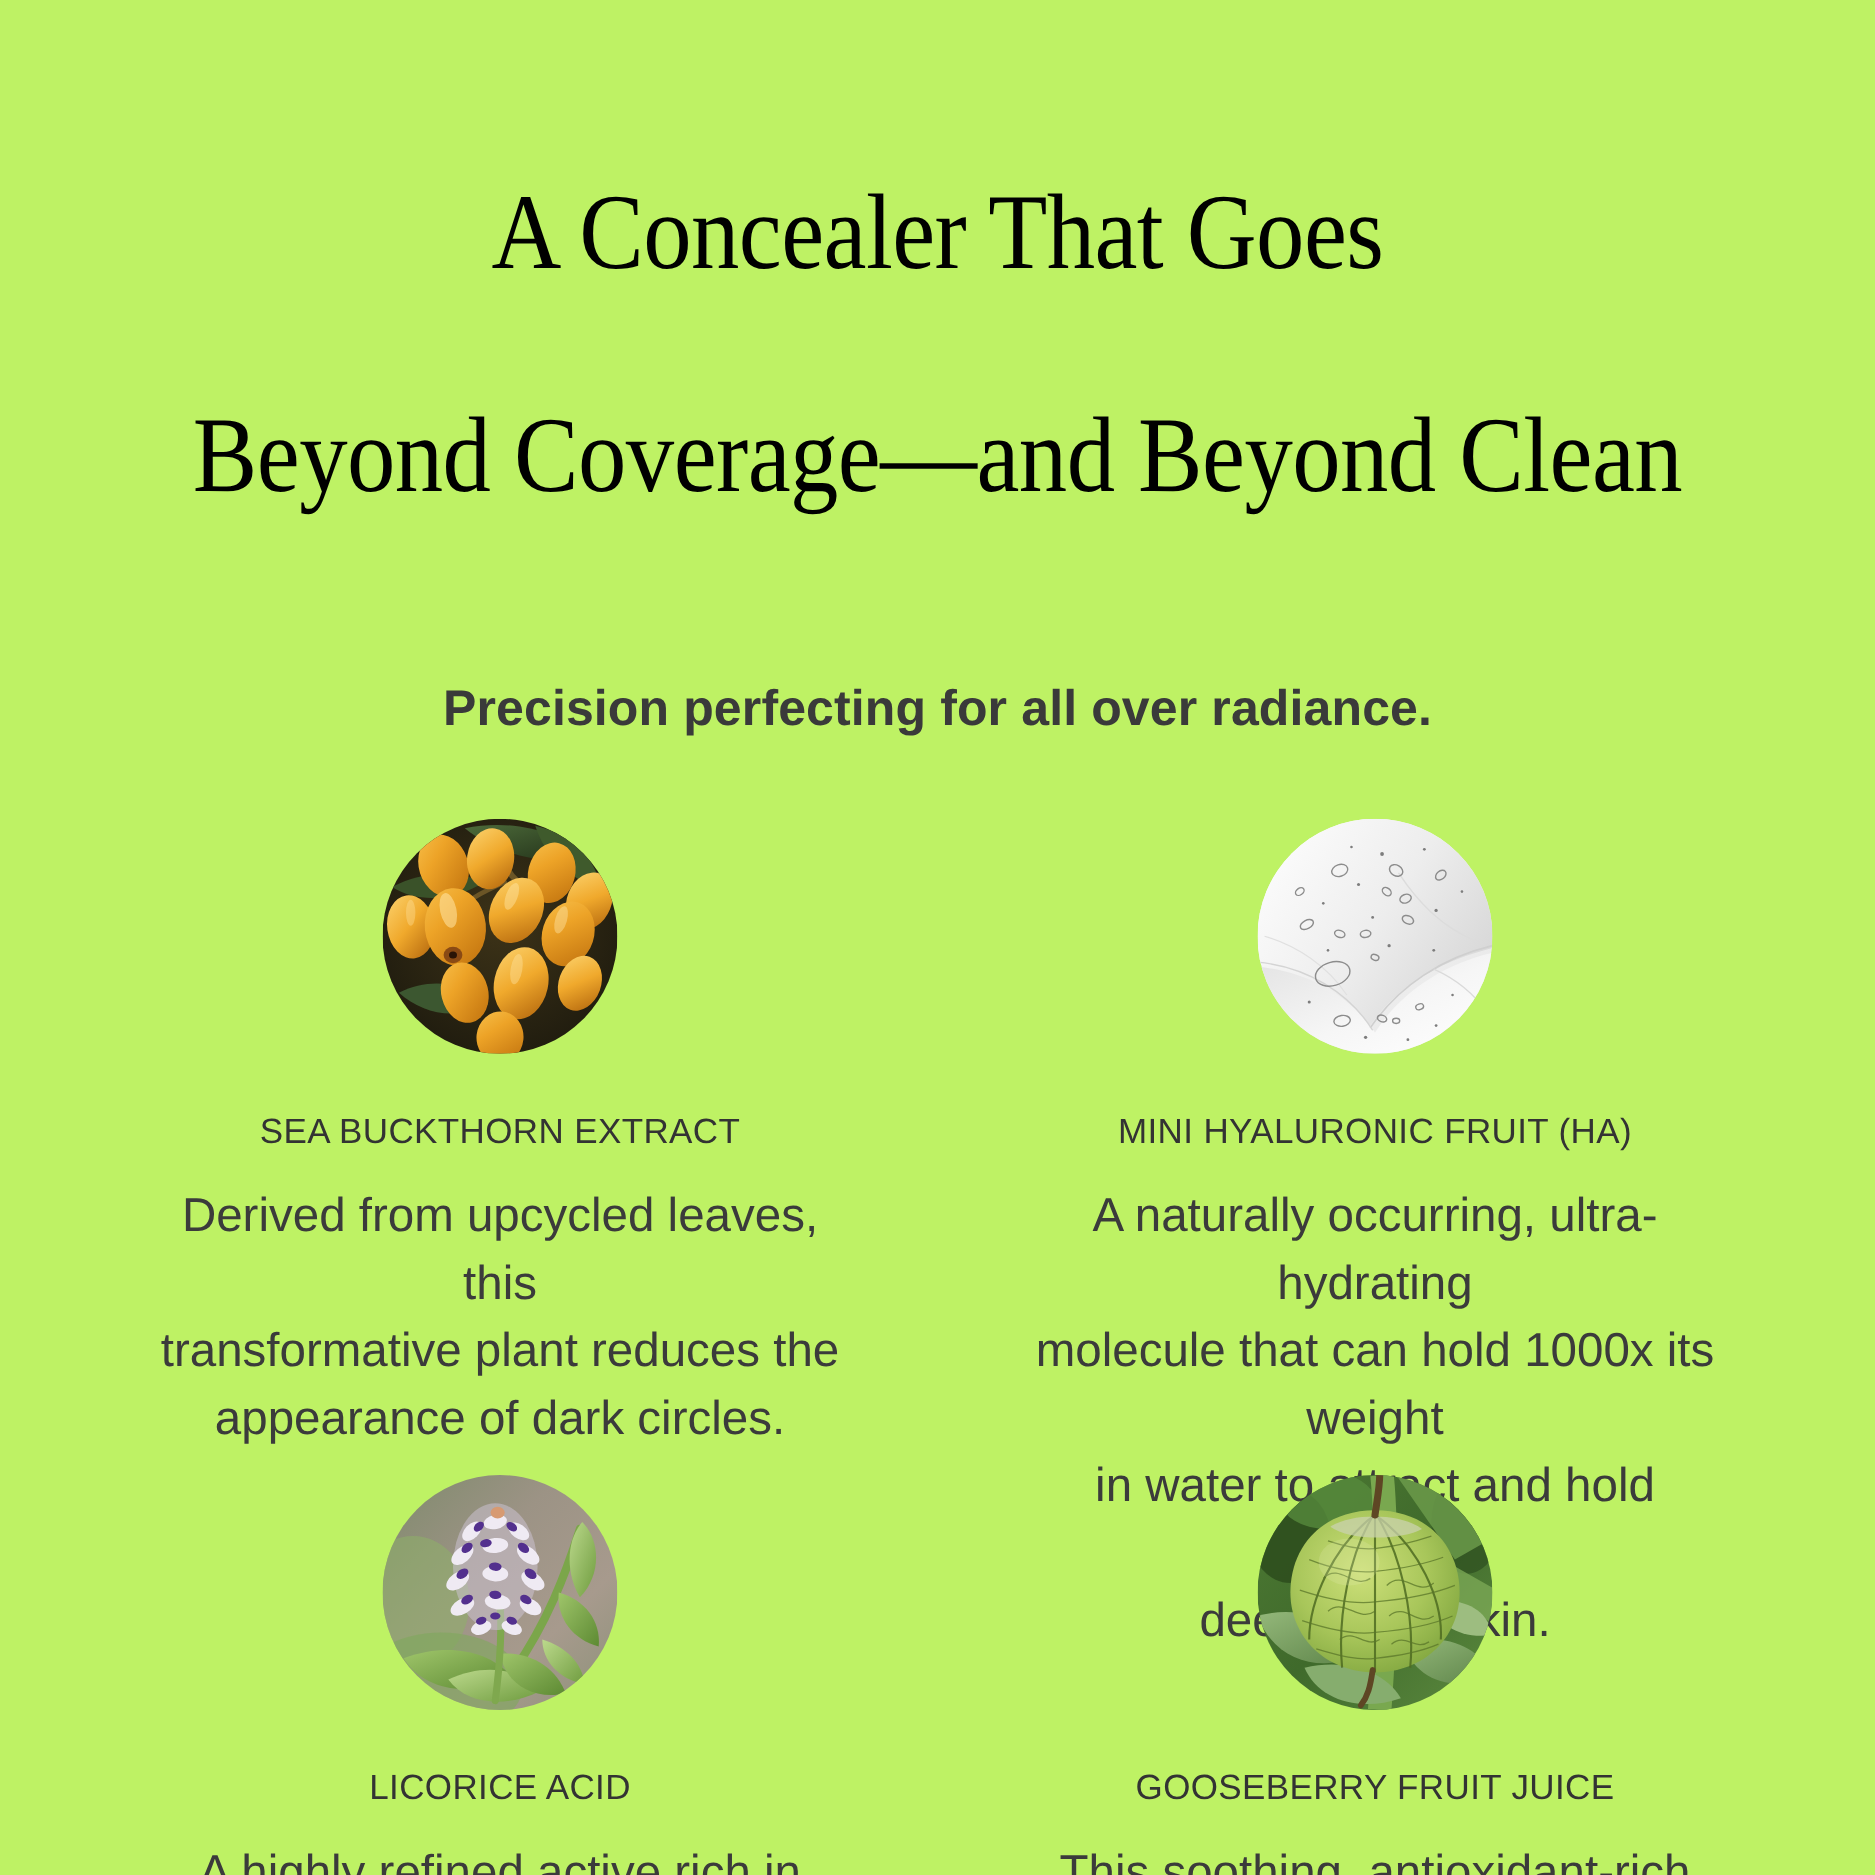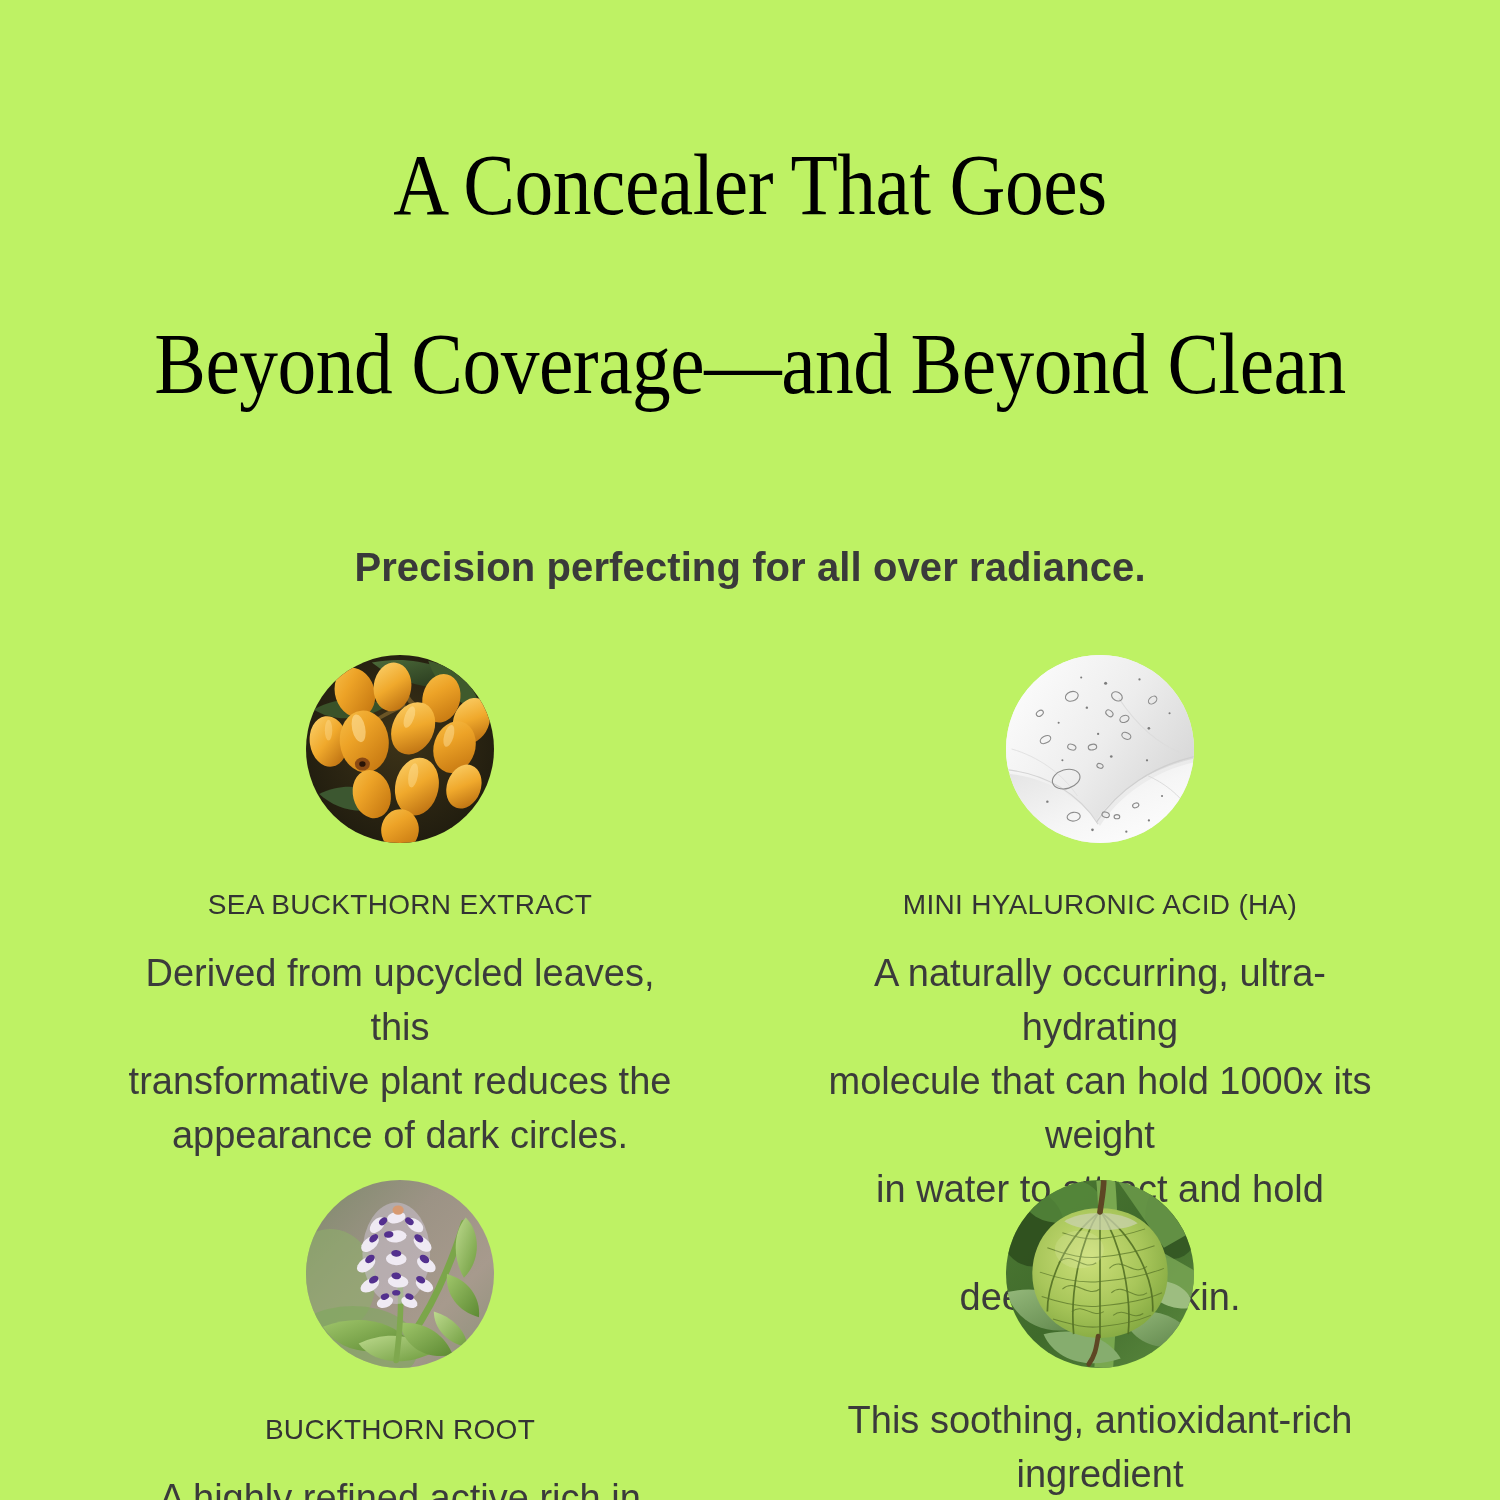--- a/index.html
+++ b/index.html
@@ -254,21 +254,21 @@
               <circle cx="92" cy="186" r="1.4"></circle>
             <circle cx="152" cy="176" r="1.2"></circle>
               <circle cx="166" cy="150" r="1.1"></circle>
             <circle cx="128" cy="188" r="1.2"></circle>
               <circle cx="60" cy="112" r="1.1"></circle>
             <circle cx="80" cy="24" r="1.1"></circle>
               <circle cx="174" cy="62" r="1.1"></circle>
           </g>
         </svg>
       </div>
-      <div class="card-title">MINI HYALURONIC ACID (HA)</div>
+      <div class="card-title">MINI HYALURONIC FRUIT (HA)</div>
       <div class="card-desc">A naturally occurring, ultra-hydrating
 molecule that can hold 1000x its weight
 in water to attract and hold moisture
 deep within skin.</div>
     </div>
 
     <div class="card row2">
       <div class="media">
         <svg viewBox="0 0 200 200" xmlns="http://www.w3.org/2000/svg" aria-hidden="true">
           <defs>
@@ -337,21 +337,21 @@
               <ellipse cx="96" cy="102" rx="5.2" ry="3.5" transform="rotate(8 96 102)"></ellipse>
               <ellipse cx="84" cy="124" rx="4.6" ry="3.2" transform="rotate(-20 84 124)"></ellipse>
               <ellipse cx="110" cy="124" rx="4.6" ry="3.2" transform="rotate(22 110 124)"></ellipse>
               <ellipse cx="96" cy="120" rx="4.4" ry="3" transform="rotate(0 96 120)"></ellipse>
             </g>
 
             <ellipse cx="98" cy="32" rx="6" ry="5" fill="#d79a72"></ellipse>
           </g>
         </svg>
       </div>
-      <div class="card-title">BUCKTHORN ROOT</div>
+      <div class="card-title">LICORICE ACID</div>
       <div class="card-desc">A highly refined active rich in
 antioxidants that helps to minimize
 the appearance of dark circles.</div>
     </div>
 
     <div class="card wide row2">
       <div class="media">
         <svg viewBox="0 0 200 200" xmlns="http://www.w3.org/2000/svg" aria-hidden="true">
           <defs>
             <linearGradient id="gbbg" x1="0%" y1="0%" x2="100%" y2="100%">
@@ -411,20 +411,21 @@
 
             <path d="M62 44 C80 32 122 32 140 46 C122 56 78 56 62 44 Z" fill="#c9d2ae" opacity="0.75"></path>
           </g>
 
           <path d="M100 34 C102 20 104 10 104 0" stroke="#5e4624" stroke-width="6" fill="none" stroke-linecap="round"></path>
           <path d="M98 166 C96 180 94 188 88 196" stroke="#5e4624" stroke-width="5" fill="none" stroke-linecap="round"></path>
 
           <ellipse cx="78" cy="74" rx="26" ry="20" fill="#e4eeb0" opacity="0.22"></ellipse>
         </svg>
       </div>
+      <div class="card-title">GOOSEBERRY FRUIT JUICE</div>
       <div class="card-desc">This soothing, antioxidant-rich ingredient
 soothes and maintains skin comfort
 while improving the look of healthy,
 plump skin.</div>
     </div>
 
   </div>
 </div>
 
 </body></html>

